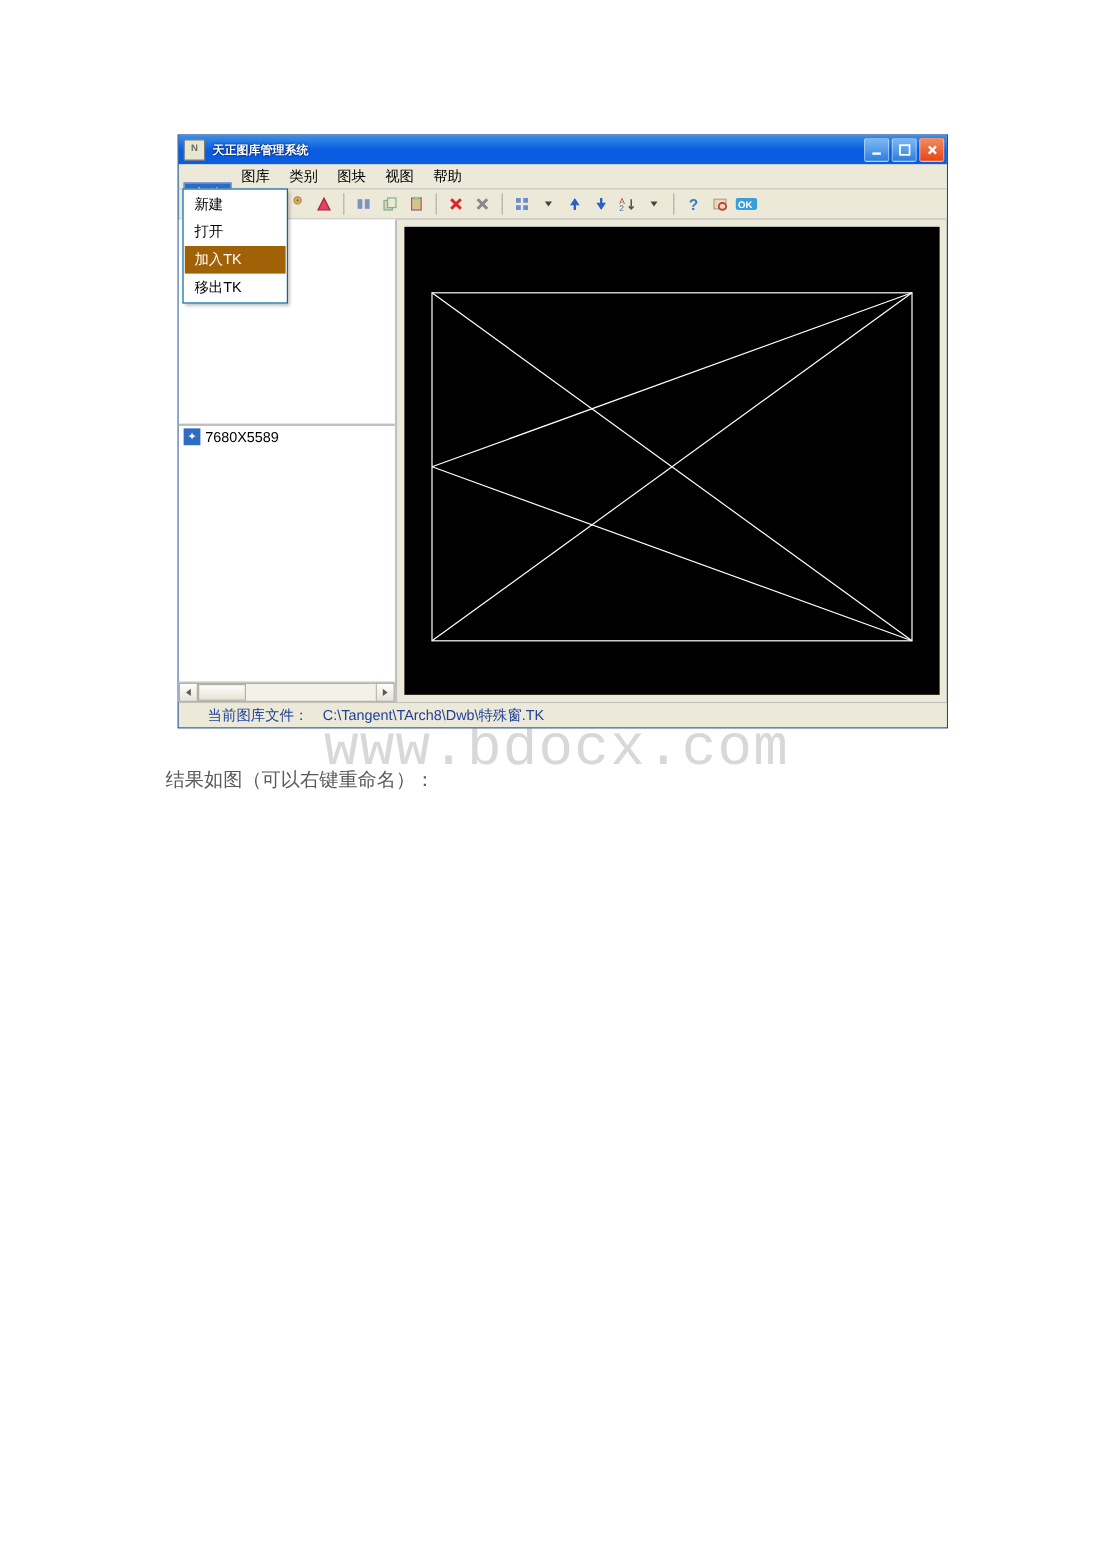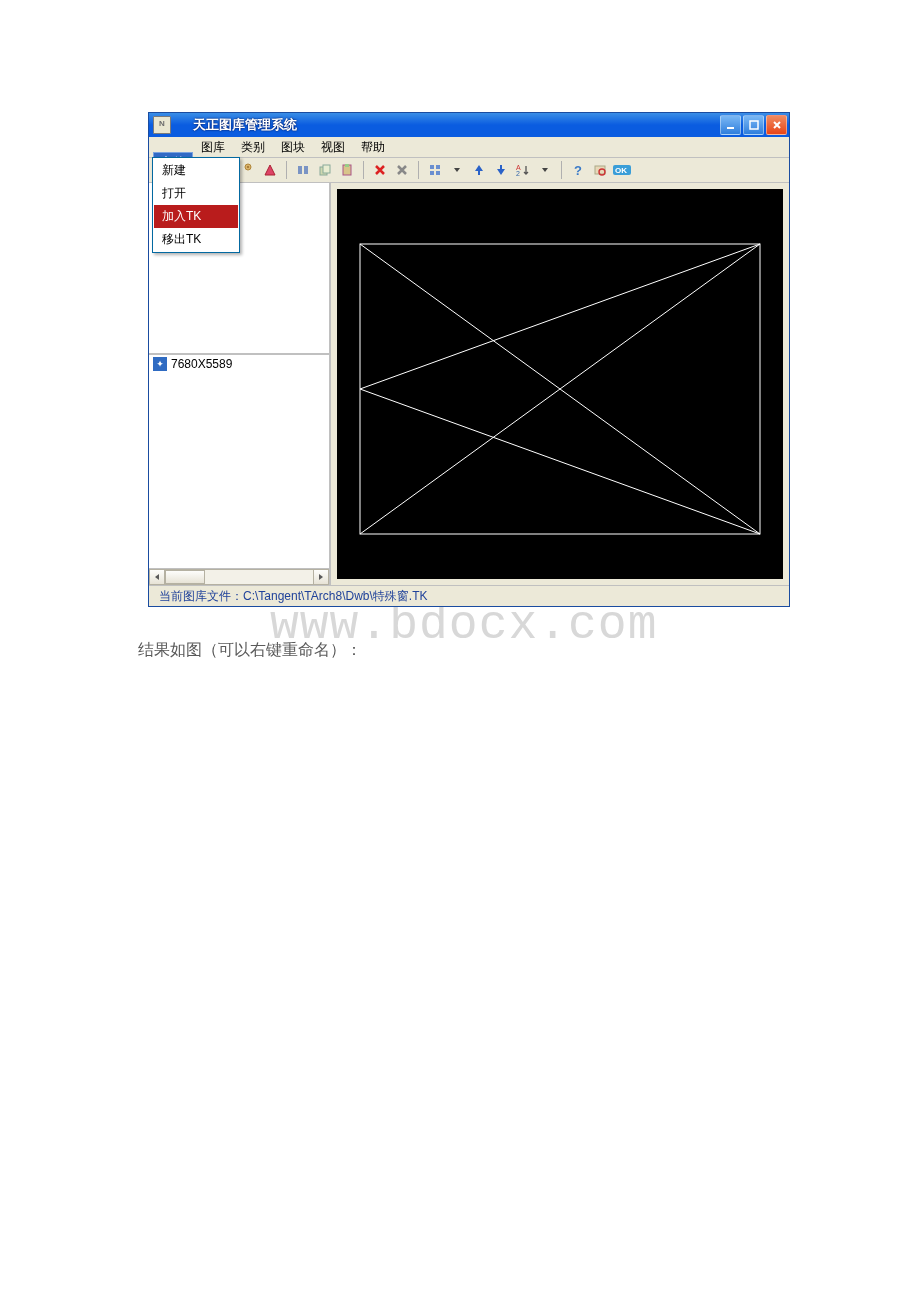--- a/index.html
+++ b/index.html
@@ -34,21 +34,21 @@
     background: #e9e6d0;
     border: 1px solid #7a7a7a;
     margin-right: 6px;
     display: inline-block;
     font-size: 8px;
     color: #6b6b6b;
     text-align: center;
     line-height: 14px;
     border-radius: 1px;
   }
-  .titlebar .title-text { flex: 1; font-size: 13px; text-shadow: 0 0 2px #003; margin-left: 16px; }
+  .titlebar .title-text { flex: 1; font-size: 10px; text-shadow: 0 0 2px #003; }
   .win-btns { display: flex; margin-right: 2px; gap: 2px; }
   .win-btn {
     width: 21px; height: 20px;
     border: 1px solid #ffffff66;
     border-radius: 2px;
     display: flex; align-items: center; justify-content: center;
     box-sizing: border-box;
   }
   .win-btn.min { background: linear-gradient(#7ab8f5,#2f7edc); }
   .win-btn.max { background: linear-gradient(#7ab8f5,#2f7edc); }
@@ -88,21 +88,21 @@
     z-index: 10;
     font-size: 12px;
     padding: 1px;
   }
   .dropdown .dd-item {
     padding: 3px 8px;
     color: #000;
     white-space: nowrap;
   }
   .dropdown .dd-item.highlight {
-    background: #b91c1c;
+    background: #a16207;
     color: #fff;
   }
 
   .toolbar {
     height: 24px;
     background: #ece9d8;
     border-bottom: 1px solid #c0c0c0;
     display: flex;
     align-items: center;
     padding-left: 90px;
@@ -175,23 +175,24 @@
     margin: 6px 6px 6px 6px;
     position: relative;
   }
   .canvas svg { width:100%; height:100%; display:block; }
 
   .statusbar {
     height: 20px;
     background: #ece9d8;
     display: flex;
     align-items: center;
-    padding-left: 10px;
+    padding-left: 24px;
     font-size: 12px;
     color: #20429a;
+    gap: 12px;
   }
 
   .caption {
     position: absolute;
     left: 138px;
     top: 640px;
     font-size: 16px;
     color: #5a5a5a;
     font-family: Liberation Mono, monospace;
   }

